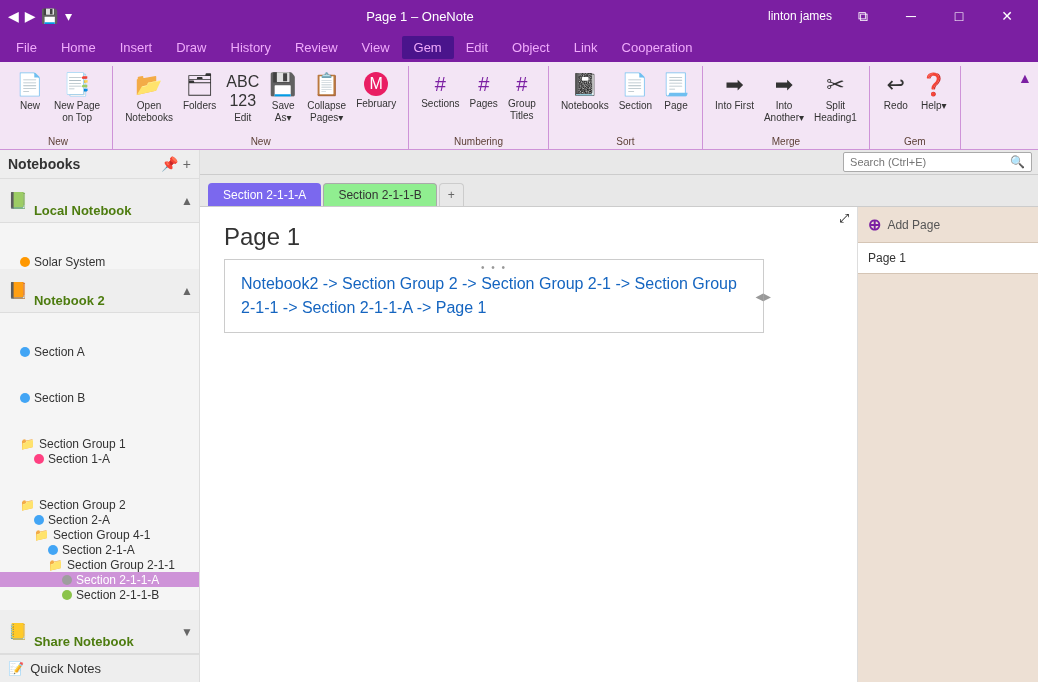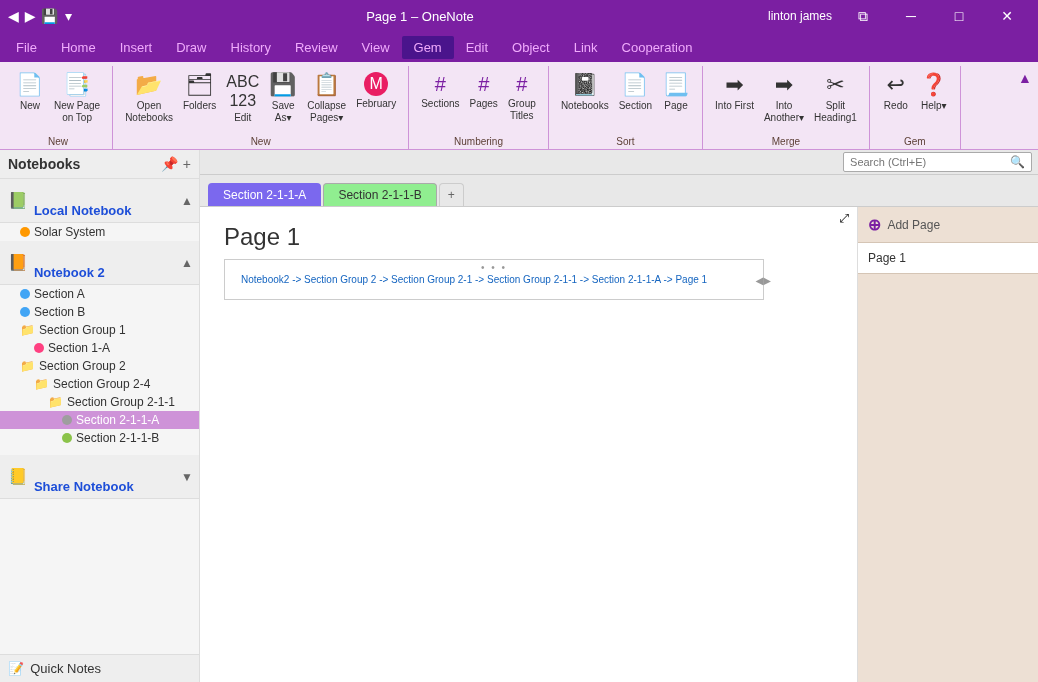--- a/index.html
+++ b/index.html
@@ -148,24 +148,24 @@
 
     .nb-header {
       display: flex;
       align-items: center;
       justify-content: space-between;
       padding: 4px 6px 4px 8px;
       background: #EEEEEE;
       cursor: pointer;
       border-bottom: 1px solid #ddd;
     }
-    .nb-header .nb-name { font-size: 13px; font-weight: bold; color: #1d4ed8; margin-top: 20px; }
+    .nb-header .nb-name { font-size: 13px; font-weight: bold; color: #4d7c0f; margin-top: 20px; }
     .nb-header .chevron { font-size: 12px; color: #666; }
 
-    .indent-1 { padding-left: 20px; }
+    .indent-1 { padding-left: 20px; margin-top: 31px; }
     .indent-2 { padding-left: 34px; }
     .indent-3 { padding-left: 48px; }
     .indent-4 { padding-left: 62px; }
 
     #sidebar-footer {
       padding: 6px 8px;
       border-top: 1px solid #ddd;
       display: flex;
       align-items: center;
       gap: 6px;
@@ -250,21 +250,21 @@
     }
     .note-box-resize {
       position: absolute;
       top: 50%;
       right: -8px;
       transform: translateY(-50%);
       font-size: 10px;
       color: #999;
       cursor: ew-resize;
     }
-    .note-box-content { font-size: 10px; color: #333; line-height: 1.5; }
+    .note-box-content { font-size: 16px; color: #333; line-height: 1.5; }
 
     
     #page-list {
       width: 180px;
       background: #EDE0D4;
       display: flex;
       flex-direction: column;
     }
     #page-list-header {
       padding: 8px 10px;
@@ -492,22 +492,30 @@
     </div>
     <div class="nb-section indent-2">
       <div class="dot" style="background:#FF4081"></div>
       <span>Section 1-A</span>
     </div>
     <div class="nb-section indent-1">
       <span class="folder-icon">📁</span>
       <span>Section Group 2</span>
     </div>
     <div class="nb-section indent-2">
+      <div class="dot" style="background:#42A5F5"></div>
+      <span>Section 2-A</span>
+    </div>
+    <div class="nb-section indent-2">
       <span class="folder-icon">📁</span>
-      <span>Section Group 2-4</span>
+      <span>Section Group 4-1</span>
+    </div>
+    <div class="nb-section indent-3">
+      <div class="dot" style="background:#42A5F5"></div>
+      <span>Section 2-1-A</span>
     </div>
     <div class="nb-section indent-3">
       <span class="folder-icon">📁</span>
       <span>Section Group 2-1-1</span>
     </div>
     <div class="nb-section indent-4 active" style="background:#CE93D8;color:white;">
       <div class="dot" style="background:#9E9E9E"></div>
       <span>Section 2-1-1-A</span>
     </div>
     <div class="nb-section indent-4">

